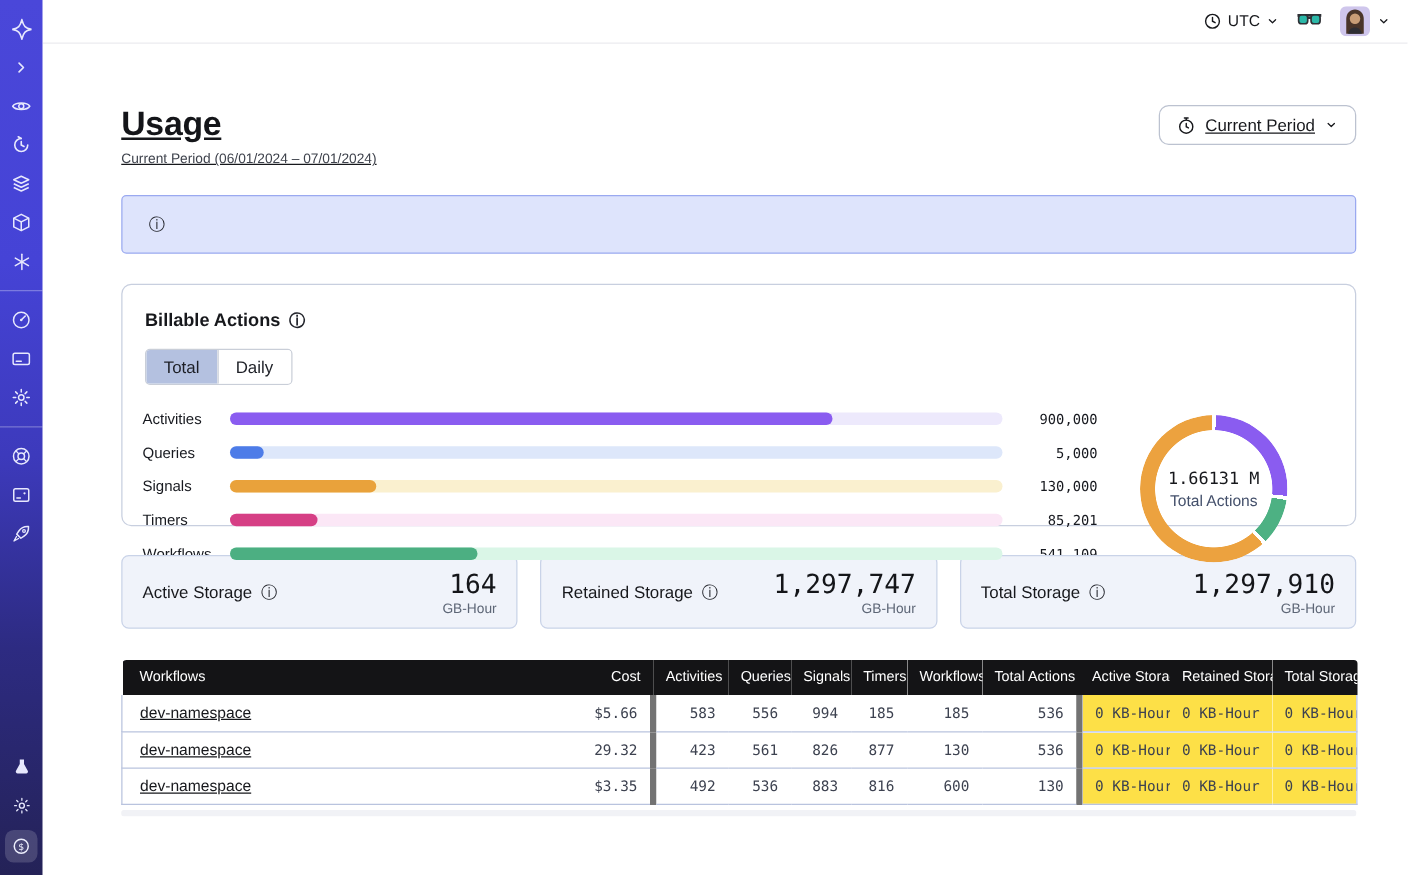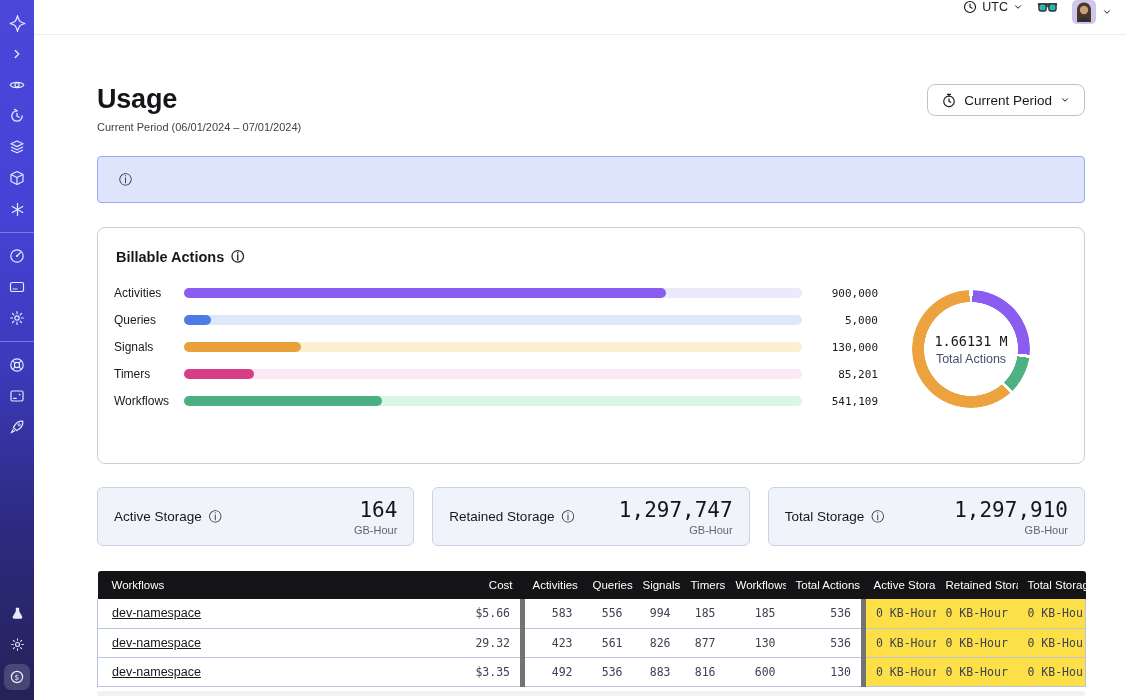--- a/index.html
+++ b/index.html
@@ -14,43 +14,43 @@
   .sb-icon { width:34px; height:22px; display:flex; align-items:center; justify-content:center;
     margin-bottom:9px; color:#e7e8fd; flex:none; cursor:pointer; }
   .sb-icon svg { display:block; }
   .sb-divider { width:34px; height:1px; background:rgba(255,255,255,.3); margin:3px 0 12px 0; flex:none; }
   .sb-spacer { flex:1; }
   .sb-highlight { background:rgba(255,255,255,.16); border-radius:7px; width:26px; height:26px;
     display:flex; align-items:center; justify-content:center; margin-bottom:10px; cursor:pointer; }
 
   
   .topbar { position:fixed; left:34px; top:0; right:0; height:35px; background:#fff;
-    border-bottom:1px solid #ebecf0; display:flex; align-items:flex-start; justify-content:flex-end;
+    border-bottom:1px solid #ebecf0; display:flex; align-items:center; justify-content:flex-end;
     padding-right:14px; gap:14px; z-index:5; }
   .tz-group { display:flex; align-items:center; gap:5px; font-size:12.5px; cursor:pointer; }
   .chev { width:10px; height:10px; }
   .avatar-group { display:flex; align-items:center; gap:6px; cursor:pointer; }
   .avatar { width:24px; height:24px; border-radius:5px; overflow:hidden; display:block; }
 
   
   .content { position:absolute; left:34px; top:35px; right:0; bottom:0; padding:0 41px 0 63px; background:#fff; }
 
-  .header-row { display:flex; justify-content:space-between; align-items:flex-start; margin-top:49px; }
+  .header-row { display:flex; justify-content:space-between; align-items:flex-start; margin-top:49px;text-decoration:underline; }
   h1.page-title { font-size:27px; font-weight:600; letter-spacing:-.2px; color:#141519; }
   .subtitle { font-size:11px; color:#3e424c; margin-top:6px; }
   .period-btn { display:flex; align-items:center; gap:8px; border:1px solid #bcc2d0; background:#fff;
     border-radius:8px; height:32px; padding:0 14px; font-size:13.5px; font-weight:500; color:#17181c; cursor:pointer; }
 
   .banner { margin-top:23px; background:#dee4fc; border:1px solid #9aa9f0; border-radius:4px;
     height:47px; display:flex; align-items:center; padding:0 21px; gap:8px; font-size:12.8px; color:#191b22; }
   .info-i { font-size:13px; color:#23252c; font-style:normal; }
 
   
   .card { margin-top:24px; background:#fff; border:1px solid #c8cfdf; border-radius:8px;
-    height:237px; padding:20px 20px 0 16px; }
+    height:194px; padding:20px 20px 0 16px; }
   .card-title { font-size:14.5px; font-weight:600; display:flex; align-items:center; gap:7px; padding-left:2px; }
   .tabs { display:inline-flex; border:1px solid #c9ced8; border-radius:4px; overflow:hidden; margin-top:13px; margin-left:2px; }
   .tab { font-size:13.5px; padding:6px 14px; background:#fff; cursor:pointer; color:#1d1f26; border:none; font-family:inherit; }
   .tab.active { background:#b4c1e0; }
   .tab + .tab { border-left:1px solid #c9ced8; }
 
   .chart-flex { display:flex; margin-top:17px; }
   .bars { flex:1; padding-top:3px; }
   .bar-row { display:grid; grid-template-columns:70px 1fr 76px; align-items:center; height:10px; margin-bottom:17px; }
   .bar-label { font-size:12px; color:#17191f; }
@@ -257,20 +257,24 @@
   </div>
 
   <div class="banner">
     <span class="info-i">ⓘ</span>
   </div>
 
   <section class="card">
     <div class="card-title">
       <span>Billable Actions</span>
       <span class="info-i">ⓘ</span>
+    </div>
+    <div class="tabs">
+      <button class="tab active">Total</button>
+      <button class="tab">Daily</button>
     </div>
     <div class="chart-flex">
       <div class="bars" id="bar-rows">
           <div class="bar-row">
             <div class="bar-label">Activities</div>
             <div class="bar-track" style="background: rgb(237, 233, 252);">
               <div class="bar-fill" style="background: rgb(138, 92, 240); width: 78%;"></div>
             </div>
             <div class="bar-value mono">900,000</div>
           </div>

